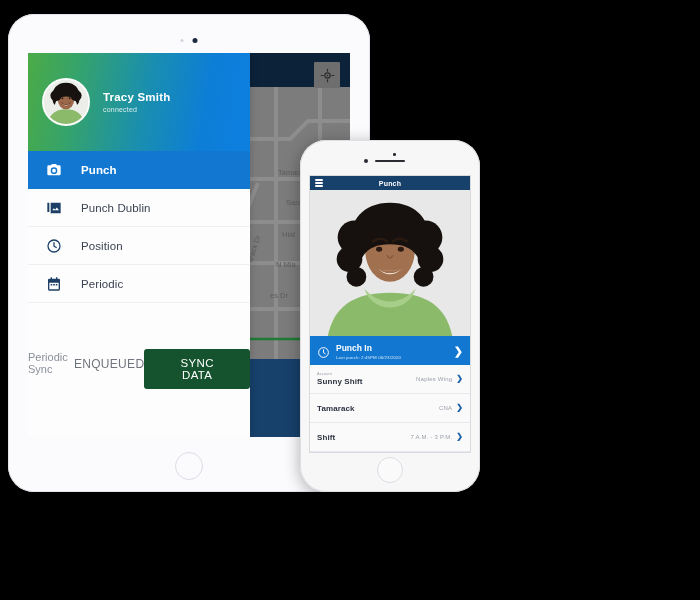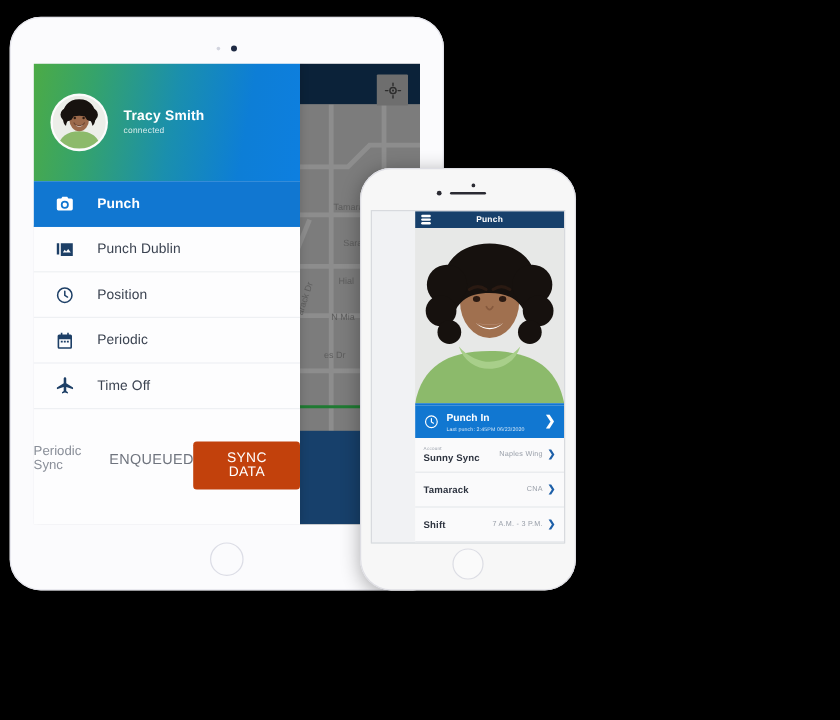--- a/index.html
+++ b/index.html
@@ -50,22 +50,22 @@
              align-items:center; justify-content:center; }
   .menu-item.active .mi-icon { color:#fff; }
   .mi-label { font-size:11.5px; color:#3b4351; letter-spacing:.1px; }
   .menu-item.active .mi-label { color:#fff; font-weight:bold; }
 
   .sync { flex:1 1 auto; display:flex; flex-direction:row; align-items:center;
           justify-content:center; gap:0; padding-bottom:14px; }
   .sync-title { font-size:11px; color:#8a8f99; }
   .sync-state { font-size:12px; color:#6f747e; margin-top:2px; letter-spacing:.3px; }
   .sync-btn {
-    margin-top:11px; background:#c2410c; color:#fff; border:none; border-radius:3px;
-    font-size:11.5px; padding:8px 13px; letter-spacing:.3px; font-family:inherit; cursor:pointer;
+    margin-top:11px; background:#14532d; color:#fff; border:none; border-radius:3px;
+    font-size:11.5px; padding:8px 30px; letter-spacing:.3px; font-family:inherit; cursor:pointer;
   }
 
   
   .map-pane { flex:1 1 auto; position:relative; background:#7c7c7c; overflow:hidden; }
   .map-topbar { height:34px; background:#0b2239; width:100%; }
   .map-body { position:absolute; left:0; top:34px; right:0; bottom:0; background:#7c7c7c; overflow:hidden; }
   .map-body svg { position:absolute; left:0; top:0; }
   .map-dark-panel { position:absolute; left:0; right:0; bottom:0; height:78px; background:#17406b; }
   .locate-btn {
     position:absolute; right:10px; top:9px; width:26px; height:26px; background:#6e6e6e;
@@ -80,21 +80,21 @@
   }
   .phone-top { position:absolute; top:14px; left:0; right:0; height:14px; }
   .phone-speaker { position:absolute; left:50%; top:6px; transform:translateX(-50%);
                    width:30px; height:2.4px; border-radius:2px; background:#2b2b33; }
   .phone-cam { position:absolute; left:50%; top:5.2px; margin-left:-26px;
                width:4px; height:4px; border-radius:50%; background:#2b2b33; }
   .phone-sensor { position:absolute; left:50%; top:-1px; margin-left:3px;
                   width:2.6px; height:2.6px; border-radius:50%; background:#2b2b33; }
   .phone-screen {
     position:absolute; left:9px; top:35px; width:162px; height:278px; overflow:hidden;
-    background:#f1f2f4; border:1px solid #d8dade;padding-left:36px;
+    background:#f1f2f4; border:1px solid #d8dade;
   }
   .phone-home {
     position:absolute; bottom:9px; left:50%; transform:translateX(-50%);
     width:26px; height:26px; border-radius:50%; border:1.4px solid #dcdde4; background:#fafafa;
   }
 
   .app-bar { height:14px; background:#17406b; display:flex; align-items:center;
              padding:0 5px; position:relative; }
   .hamburger { width:8px; display:flex; flex-direction:column; gap:1.6px; }
   .hamburger i { display:block; height:1.3px; background:#fff; border-radius:1px; }
@@ -187,28 +187,20 @@
         <div class="menu-item">
           <span class="mi-icon">
             <svg viewBox="0 0 24 24" width="16" height="16" fill="currentColor">
               <path d="M7 2v2H5a2 2 0 00-2 2v14a2 2 0 002 2h14a2 2 0 002-2V6a2 2 0 00-2-2h-2V2h-2v2H9V2H7zm12 8v10H5V10h14zM7 12v2.2h2.4V12H7zm3.8 0v2.2h2.4V12h-2.4zm3.8 0v2.2H17V12h-2.4z"></path>
             </svg>
           </span>
           <span class="mi-label">Periodic</span>
         </div>
 
 
-        <div class="menu-item">
-          <span class="mi-icon">
-            <svg viewBox="0 0 24 24" width="17" height="17" fill="currentColor">
-              <path d="M21 16v-2l-8-5V3.5a1.5 1.5 0 00-3 0V9l-8 5v2l8-2.5V18l-2 1.5V21l3.5-1 3.5 1v-1.5L13 18v-4.5L21 16z"></path>
-            </svg>
-          </span>
-          <span class="mi-label">Time Off</span>
-        </div>
       </div>
 
       <div class="sync">
         <div class="sync-title">Periodic Sync</div>
         <div class="sync-state">ENQUEUED</div>
         <button class="sync-btn">SYNC DATA</button>
       </div>
     </div>
 
     <div class="map-pane">
@@ -305,21 +297,21 @@
         <span class="punch-title" style="display:block">Punch In</span>
         <span class="punch-sub" style="display:block">Last punch: 2:45PM 06/23/2020</span>
       </span>
       <span class="chev-w">❯</span>
     </div>
 
     <div class="list">
       <div class="row">
         <span class="row-left">
           <span class="row-mini">Account</span>
-          <span class="row-label">Sunny Sync</span>
+          <span class="row-label">Sunny Shift</span>
         </span>
         <span class="row-right">
           <span class="row-val">Naples Wing</span>
           <span class="chev-b">❯</span>
         </span>
       </div>
 
       <div class="row">
         <span class="row-left">
           <span class="row-label">Tamarack</span>

